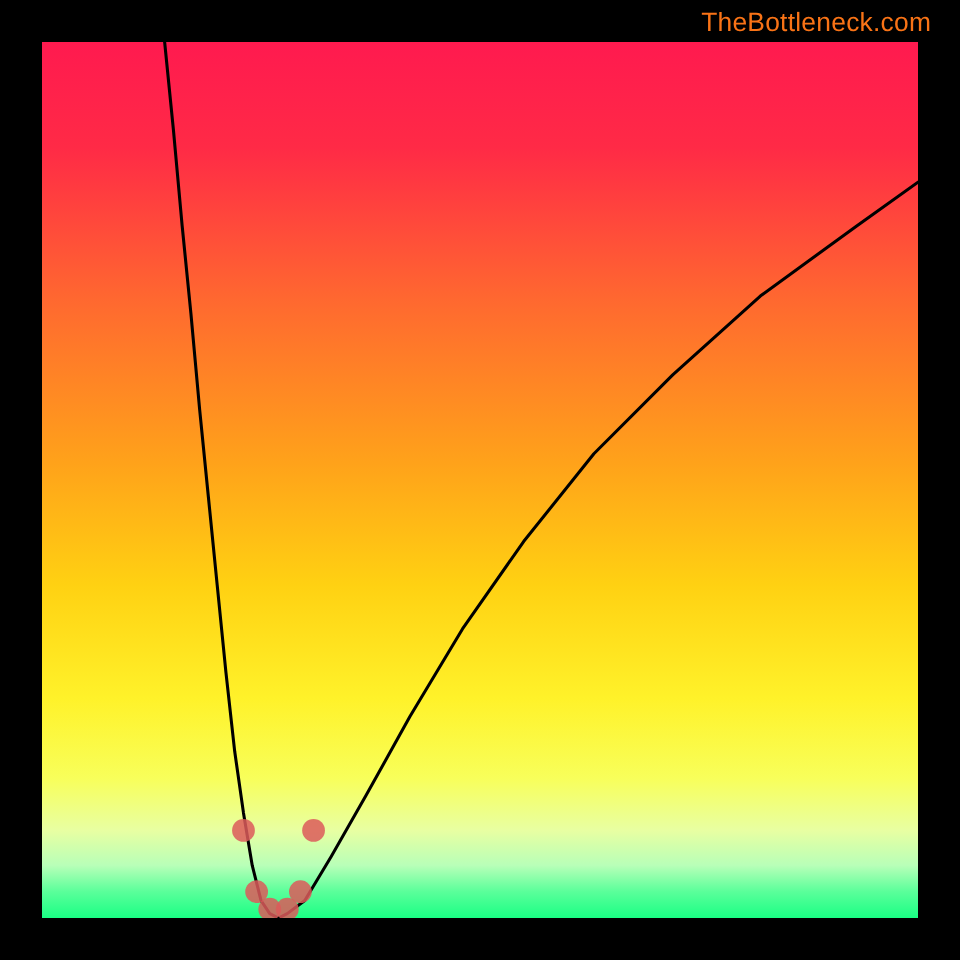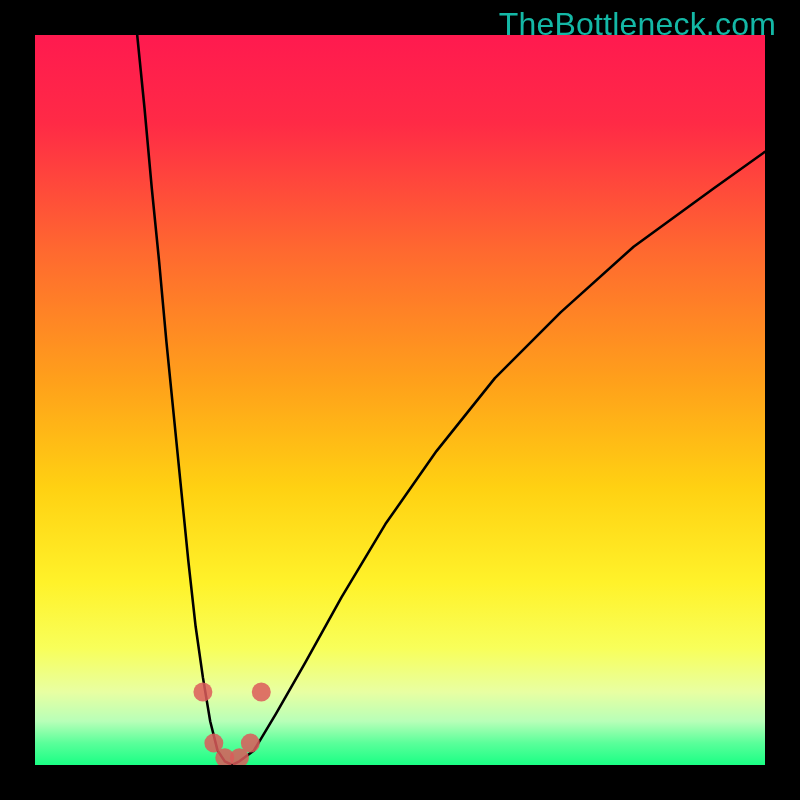--- a/index.html
+++ b/index.html
@@ -38,22 +38,22 @@
     width: 100%;
     height: 100%;
   }
   .marker circle {
     fill: rgba(220, 90, 90, 0.85);
   }
   .attribution {
     position: absolute;
     top: 6px;
     right: 24px;
-    color: #14b8a6;
-    font-size: 32px;
+    color: #f97316;
+    font-size: 22px;
     font-weight: normal;
     letter-spacing: 0.2px;
     text-align: right;
   }
 </style>
 </head>
 <body>
 
 <div class="frame">
 

